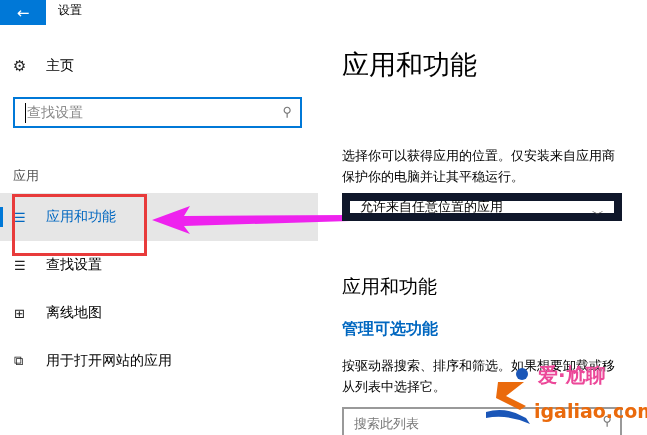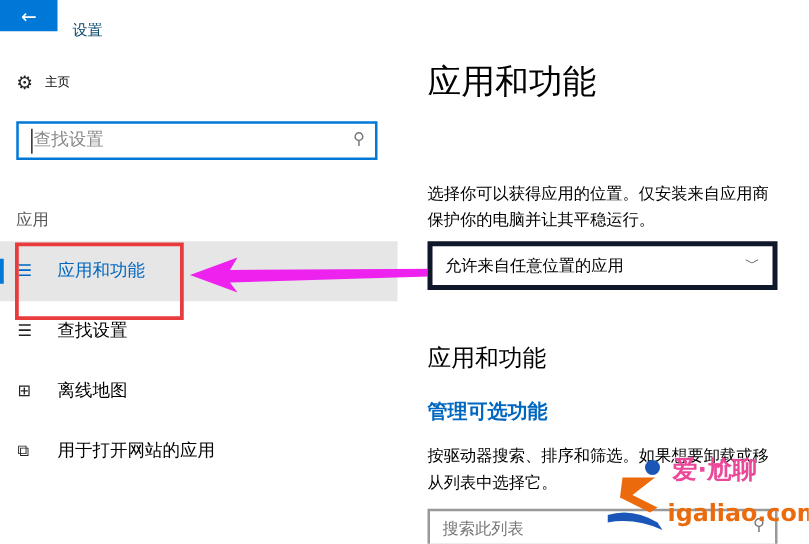--- a/index.html
+++ b/index.html
@@ -2,26 +2,26 @@
 <html><head>
 <meta charset="utf-8">
 <style>
   * { box-sizing: border-box; margin: 0; padding: 0; }
   html, body { width: 647px; height: 435px; overflow: hidden; background: #fff; }
   body { font-family: "DejaVu Sans", "Liberation Sans", sans-serif; color: #000; position: relative; }
 
   .titlebar { position: absolute; left: 0; top: 0; width: 647px; height: 25px; background: #fff; }
   .back-btn { position: absolute; left: 0; top: 0; width: 46px; height: 25px; background: #0078d7; color: #fff;
               display: flex; align-items: center; justify-content: center; font-size: 15px; }
-  .app-title { position: absolute; left: 58px; top: 16px; font-size: 12px; color: #0c4a6e; text-align: right; }
+  .app-title { position: absolute; left: 58px; top: 2px; font-size: 12px; color: #000000; text-align: right; }
 
   .sidebar { position: absolute; left: 0; top: 25px; width: 318px; height: 410px; }
   .home { position: absolute; left: 13px; top: 31px; display: flex; align-items: center; height: 20px; }
   .home .icon { width: 20px; font-size: 15px; color: #222; }
-  .home .label { margin-left: 3px; font-size: 10px; }
+  .home .label { margin-left: 13px; font-size: 14px; }
 
   .search-box { position: absolute; left: 13px; top: 72px; width: 289px; height: 31px; border: 2px solid #0078d7; background: #fff; }
   .search-box input { position: absolute; left: 10px; top: 4px; width: 250px; height: 20px; border: none; outline: none;
                       font-size: 14px; color: #000; background: transparent; font-family: Liberation Mono, monospace;
                       border-left: 1px solid #000; padding-left: 1px; }
   .search-box input::placeholder { color: #888; }
   .search-box .s-icon { position: absolute; right: 8px; top: 5px; font-size: 13px; color: #777; }
 
   .section-label { position: absolute; left: 13px; top: 142px; font-size: 13px; color: #555; }
 
@@ -33,21 +33,21 @@
   .nav-item.active .bar { position: absolute; left: 0; top: 14px; width: 3px; height: 20px; background: #0078d7; }
 
   .red-box { position: absolute; left: 12px; top: 194px; width: 135px; height: 62px; border: 3px solid #e83b3b; pointer-events: none; }
 
   .arrow { position: absolute; left: 150px; top: 200px; width: 200px; height: 40px; pointer-events: none; }
 
   .content { position: absolute; left: 342px; top: 25px; width: 305px; height: 410px; }
   .page-title { position: absolute; left: 0; top: 22px; font-size: 27px; font-weight: normal; white-space: nowrap; }
   .subhead { position: absolute; left: 0; top: 75px; font-size: 19px; white-space: nowrap; }
   .desc { position: absolute; left: 0; top: 120px; font-size: 13px; line-height: 21px; width: 330px; white-space: nowrap; }
-  .dropdown { position: absolute; left: 0; top: 168px; width: 280px; height: 39px; border: 4px solid #0f172a; background: #fff;
+  .dropdown { position: absolute; left: 0; top: 168px; width: 280px; height: 28px; border: 8px solid #0f172a; background: #fff;
               display: flex; align-items: center; padding-left: 10px; font-size: 13px; }
   .dropdown .chev { position: absolute; right: 10px; top: 5px; font-size: 12px; color: #555; }
   .subhead2 { position: absolute; left: 0; top: 249px; font-size: 19px; white-space: nowrap; }
   .link { position: absolute; left: 0; top: 294px; font-size: 16px; color: #0067c0; cursor: pointer; font-weight: bold; }
   .desc2 { position: absolute; left: 0; top: 330px; font-size: 13px; line-height: 21px; width: 330px; white-space: nowrap; }
   .search-list { position: absolute; left: 0; top: 382px; width: 280px; height: 30px; border: 2px solid #999; background: #fff; }
   .search-list input { position: absolute; left: 10px; top: 4px; width: 230px; height: 20px; border: none; outline: none;
                        font-size: 13px; background: transparent; font-family: "DejaVu Sans", sans-serif; }
   .search-list input::placeholder { color: #777; }
   .search-list .s-icon { position: absolute; right: 8px; top: 4px; font-size: 13px; color: #777; }

